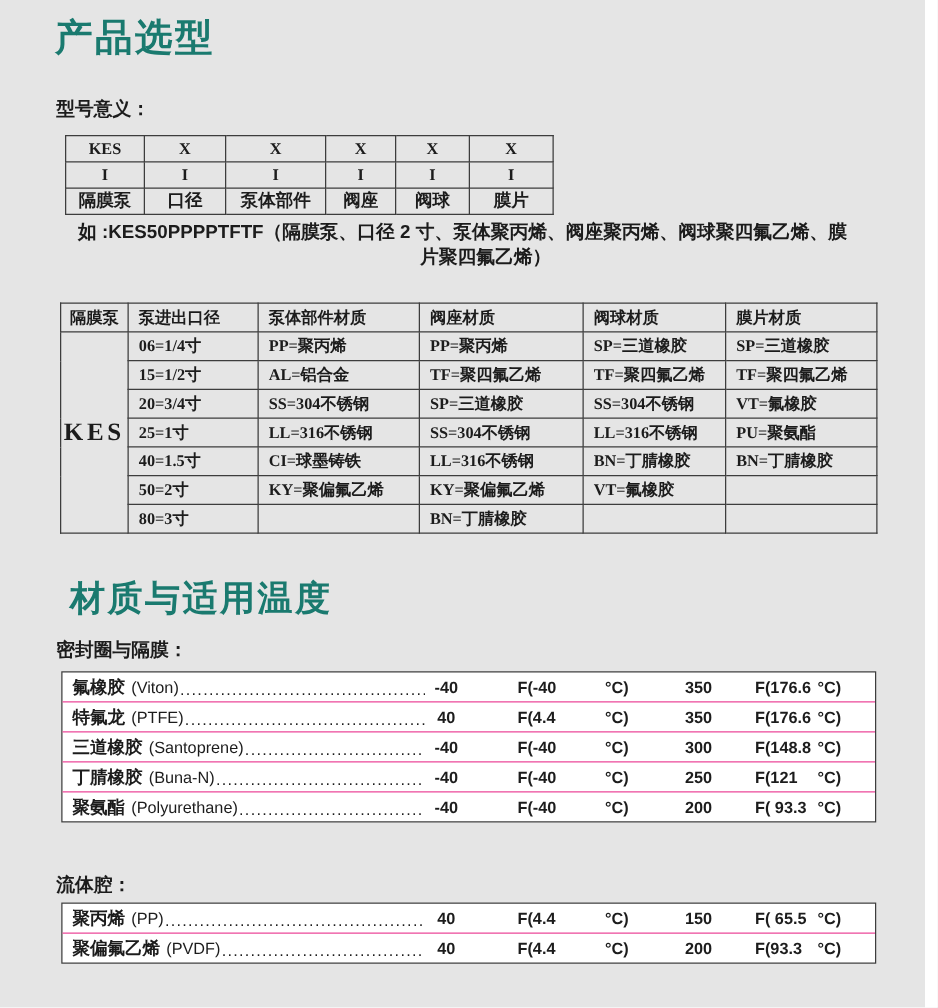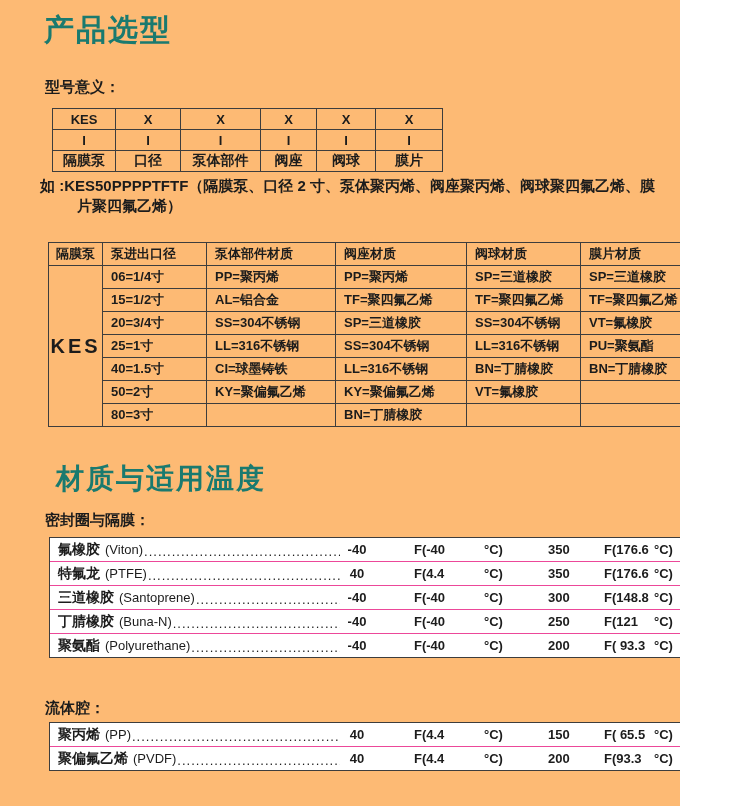--- a/index.html
+++ b/index.html
@@ -1,37 +1,37 @@
 <!DOCTYPE html>
 <html><head>
 <meta charset="utf-8">
 <style>
   html,body{margin:0;padding:0;background:#fff;}
   .page{
-    position:relative;width:680px;height:806px;background:#fdba74;overflow:hidden;
+    position:relative;width:740px;height:806px;background:#e5e5e5;overflow:hidden;
     font-family:"Liberation Sans","DejaVu Sans",sans-serif;color:#1c1c1c;
   }
   .teal-title{position:absolute;color:#1a7a6f;font-weight:700;letter-spacing:2px;white-space:nowrap;}
   #title1{left:44px;top:10px;font-size:30px;}
   #title2{left:56px;top:460px;font-size:28px;}
   .sublabel{position:absolute;font-size:15px;font-weight:700;white-space:nowrap;}
   #model-label{left:45px;top:78px;}
   #seal-label{left:45px;top:511px;}
   #fluid-label{left:45px;top:699px;}
 
-  table{border-collapse:collapse;table-layout:fixed;}
+  table{border-collapse:collapse;table-layout:fixed;font-family:Liberation Serif, serif;}
   td,th{border:1px solid #3d3d3d;overflow:hidden;white-space:nowrap;}
 
   
   #model-table{position:absolute;left:52px;top:108px;width:390px;}
   #model-table td{height:20px;text-align:center;font-size:13px;font-weight:700;padding:0;}
   #model-table .cjk{font-size:14px;}
 
   
-  #example{position:absolute;left:40px;top:176px;width:660px;font-size:15px;font-weight:700;line-height:20px;}
+  #example{position:absolute;left:40px;top:176px;width:660px;font-size:15px;font-weight:700;line-height:20px;text-align:center;}
   #example .line2{margin-left:37px;}
 
   
   #sel-table{position:absolute;left:48px;top:242px;width:653px;font-size:13px;}
   #sel-table th{height:22px;font-weight:700;text-align:left;padding:0 0 0 8px;font-size:13px;}
   #sel-table th.center{text-align:center;padding:0;}
   #sel-table td{height:22px;font-weight:600;text-align:left;padding:0 0 0 8px;}
   #sel-table td.brand{ text-align:center;padding:0;font-size:20px;font-weight:700;letter-spacing:3px;}
 
   

